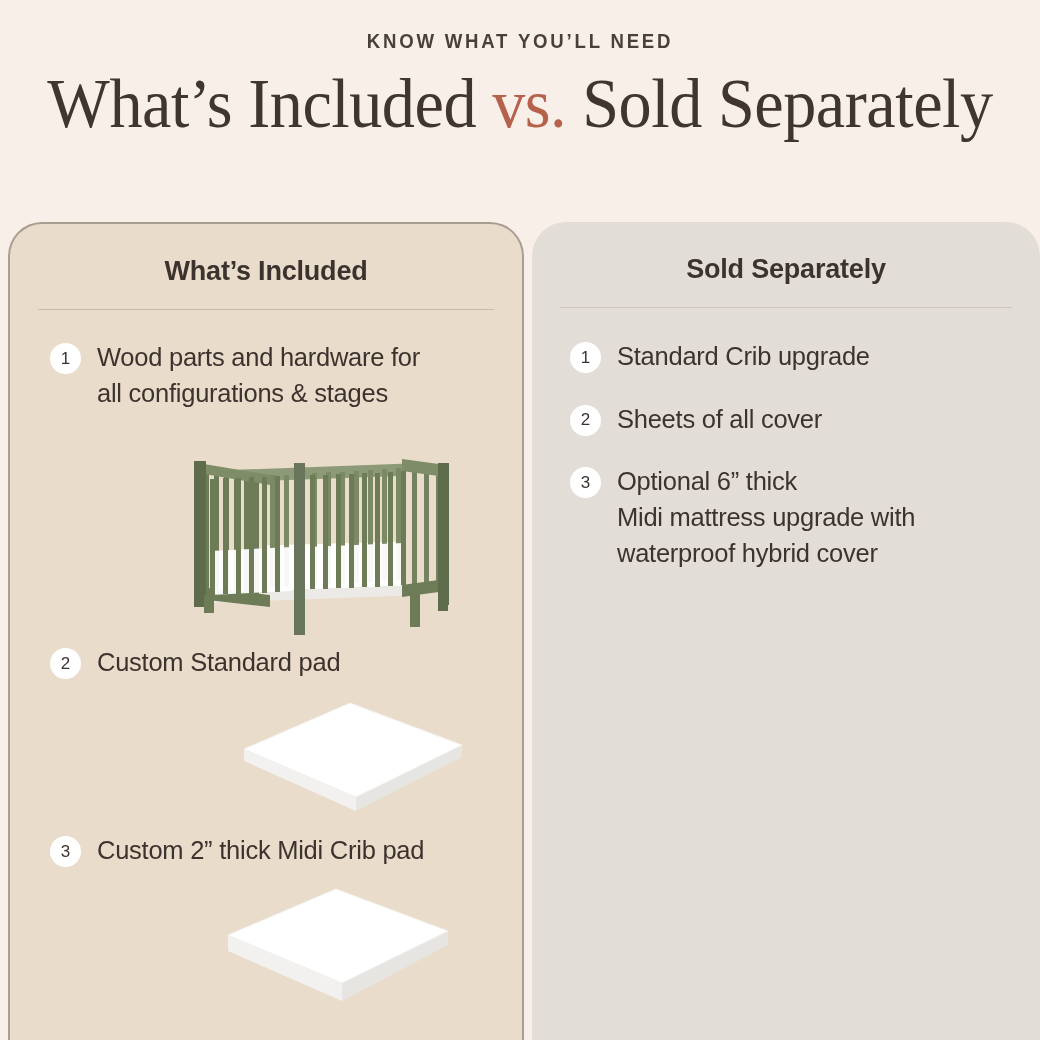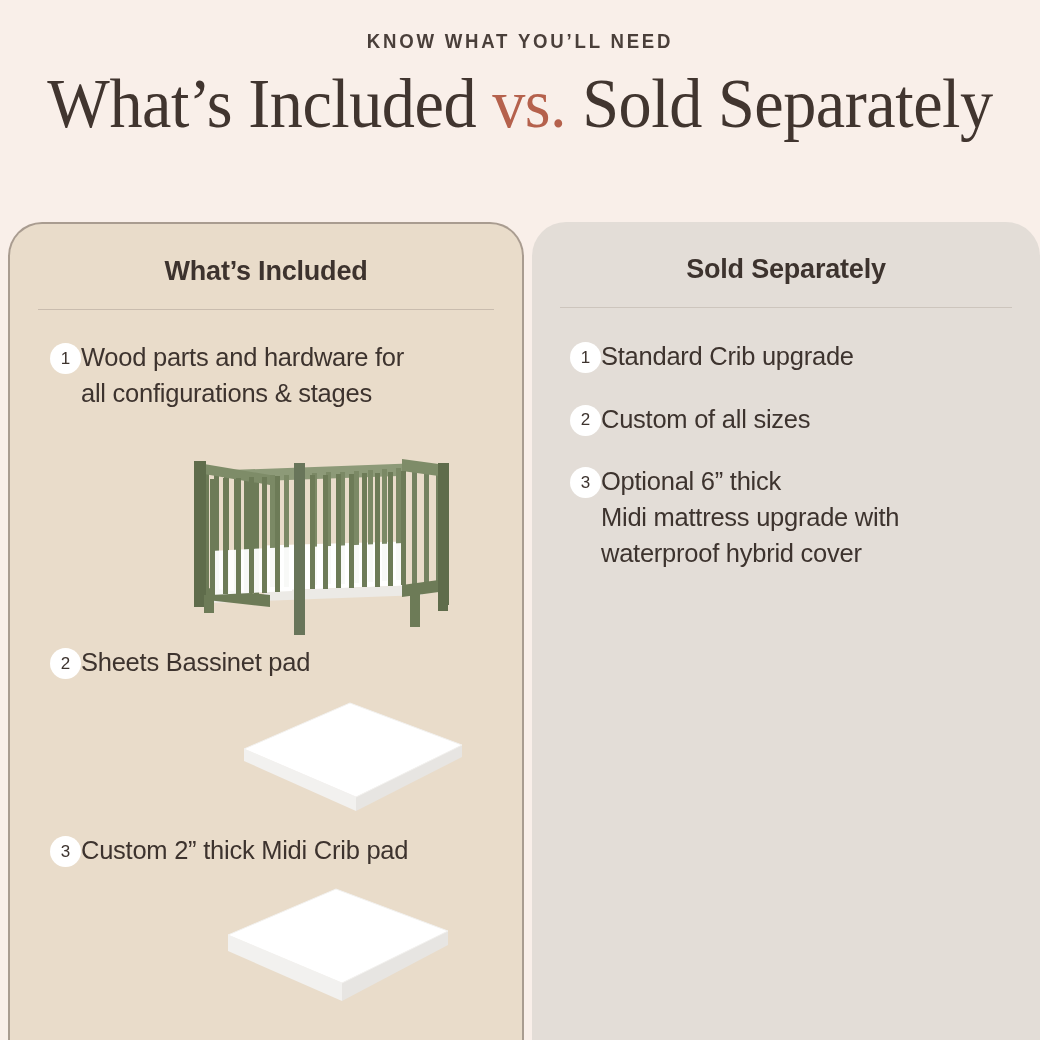--- a/index.html
+++ b/index.html
@@ -121,20 +121,21 @@
     display: flex;
     align-items: center;
     justify-content: center;
     margin-top: 3px;
   }
   .item-text {
     font-family: "Liberation Sans", sans-serif;
     font-size: 25.5px;
     line-height: 1.40;
     color: #3d332e;
+    margin-left: 16px;
     letter-spacing: -0.25px;
     white-space: pre-line;
   }
 
   .left-items { padding: 30px 0 0 40px; }
   .right-items { padding: 31px 0 0 38px; }
   .right-items .item { margin-bottom: 27px; }
 
   
   .img-block { position: relative; }
@@ -262,21 +263,21 @@
             <rect x="30" y="160" width="10" height="18" fill="#6d7b57"></rect>
             <rect x="120" y="168" width="11" height="32" fill="#68755a"></rect>
             <rect x="236" y="158" width="10" height="34" fill="#6d7b57"></rect>
             <rect x="264" y="156" width="10" height="20" fill="#5f6c4b"></rect>
           </svg>
         </div>
       </div>
 
       <div class="item">
         <div class="badge">2</div>
-        <div class="item-text">Sheets Bassinet pad</div>
+        <div class="item-text">Custom Standard pad</div>
       </div>
 
       <div class="img-block pad-block">
         <div class="pad-wrap pad1-wrap">
           <svg viewBox="0 0 230 130" width="230" height="130">
             <polygon points="6,56 112,10 224,52 118,104" fill="#ffffff"></polygon>
             <polygon points="6,56 6,68 118,118 118,104" fill="#f2f1ef"></polygon>
             <polygon points="118,104 118,118 224,64 224,52" fill="#e7e5e2"></polygon>
             <polygon points="6,56 112,10 224,52 118,104" fill="none" stroke="#f3f2f0" stroke-width="1"></polygon>
           </svg>
@@ -307,21 +308,21 @@
     <div class="card-divider"></div>
     <div class="card-body right-items">
 
       <div class="item">
         <div class="badge">1</div>
         <div class="item-text">Standard Crib upgrade</div>
       </div>
 
       <div class="item">
         <div class="badge">2</div>
-        <div class="item-text">Custom of all sizes</div>
+        <div class="item-text">Sheets of all cover</div>
       </div>
 
       <div class="item">
         <div class="badge">3</div>
         <div class="item-text">Optional 6” thick
 Midi mattress upgrade with
 waterproof hybrid cover</div>
       </div>
 
     </div>

